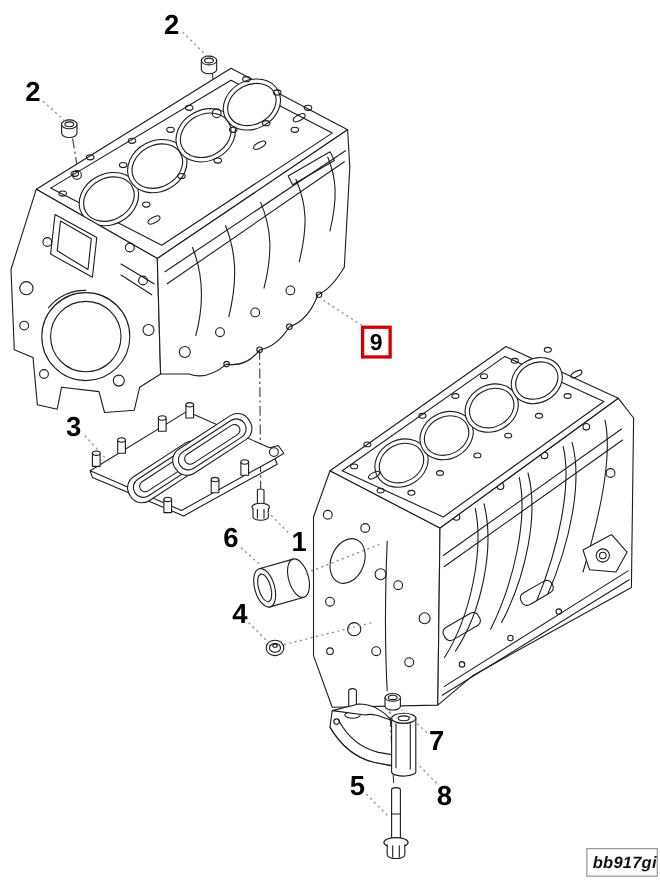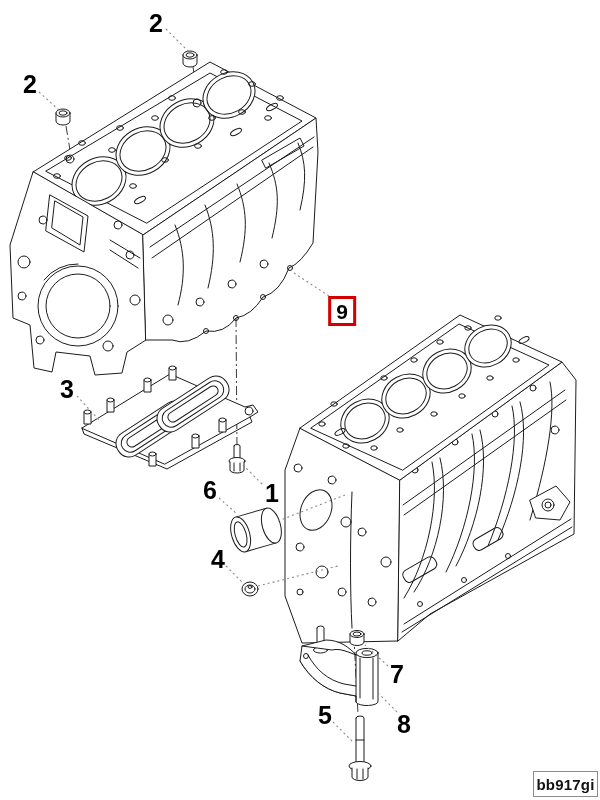--- a/index.html
+++ b/index.html
@@ -17,22 +17,22 @@
     font-weight:bold;font-size:25px;line-height:1;color:#000;
     cursor:pointer;user-select:none;
   }
   .callout--highlighted{
     font-size:21px;background:#fff;border:3px solid #d40000;
     padding:2px 5px 1px 5px;
   }
   .code-box{
     position:absolute;left:533px;top:771px;width:63px;height:24px;
     border:1px solid #8c8c8c;background:#fff;
-    display:flex;align-items:center;justify-content:center;
-    font-weight:bold;font-size:15px;color:#111;letter-spacing:0.2px;
+    display:flex;align-items:center;justify-content:flex-end;
+    font-weight:bold;font-size:15px;color:#111;letter-spacing:0.2px;font-style:italic;
   }
 </style>
 </head>
 <body>
 
 <div class="stage">
 
   <svg width="600" height="800" viewBox="0 0 600 800">
 
     <g class="axis">

